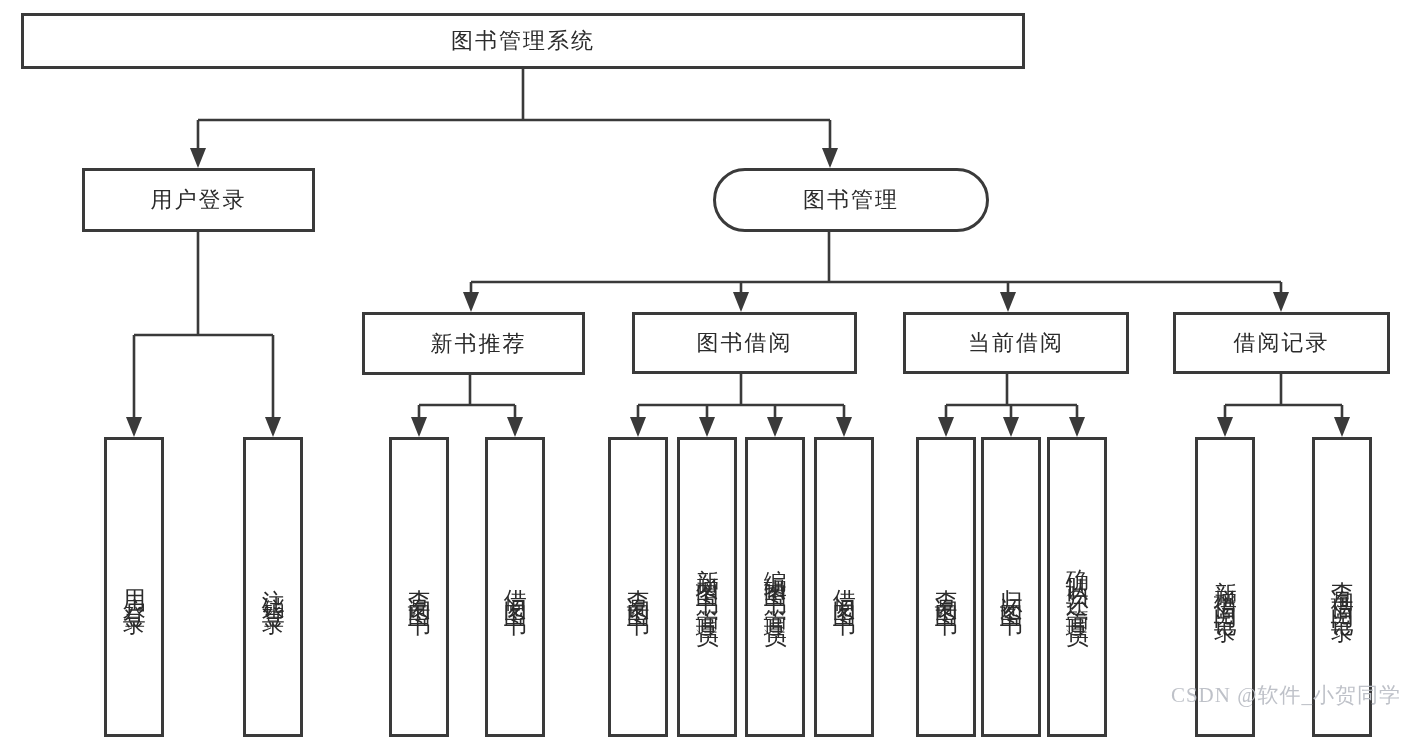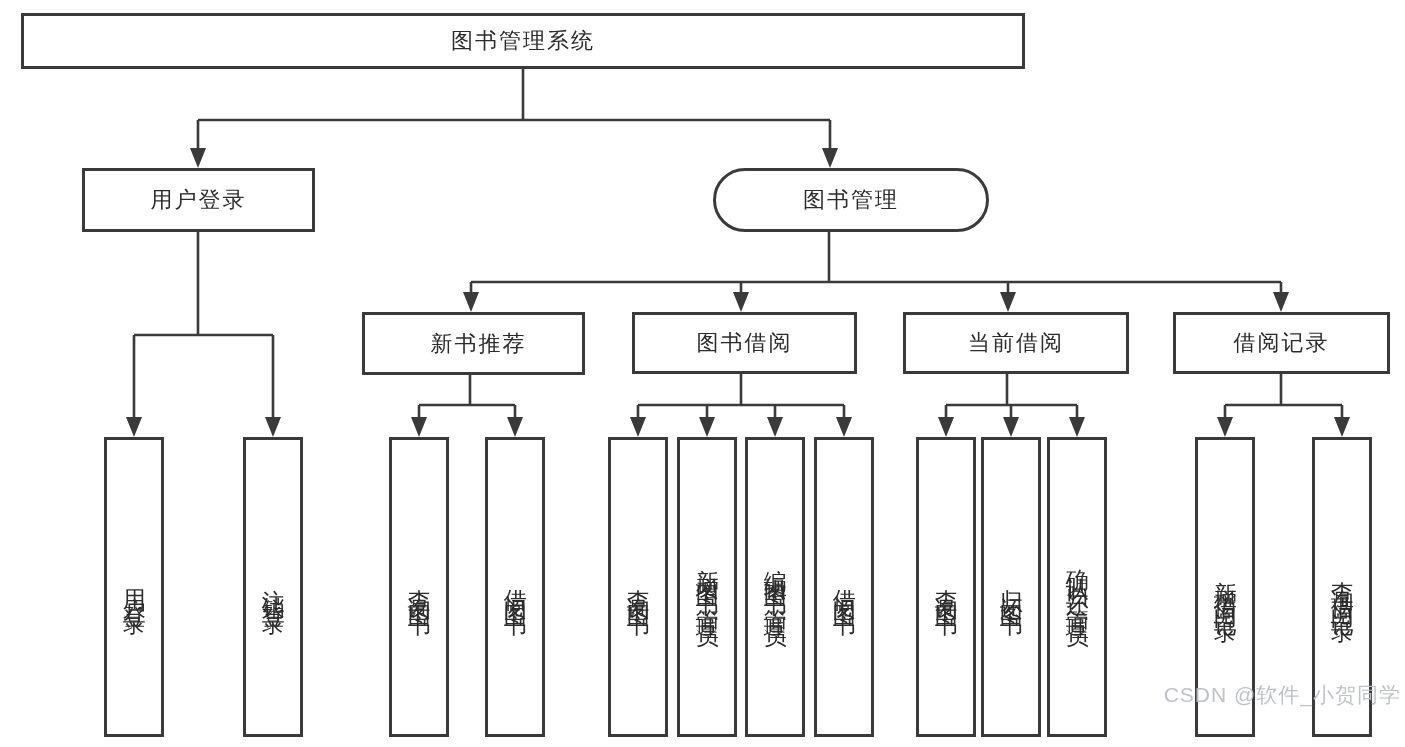--- a/index.html
+++ b/index.html
@@ -1,20 +1,20 @@
 <!DOCTYPE html>
 <html><head>
 <meta charset="utf-8">
 <style>
   html,body{margin:0;padding:0;background:#ffffff;}
   #stage{
     position:relative;
     width:1405px;height:747px;
     background:#ffffff;
-    font-family:Liberation Sans, sans-serif;
+    font-family:Liberation Serif, serif;
     overflow:hidden;
   }
   #wires{position:absolute;left:0;top:0;z-index:1;}
   .node{
     position:absolute;
     box-sizing:border-box;
     border:3px solid #3a3a3a;
     background:#ffffff;
     display:flex;align-items:center;justify-content:center;
     color:#2b2b2b;

